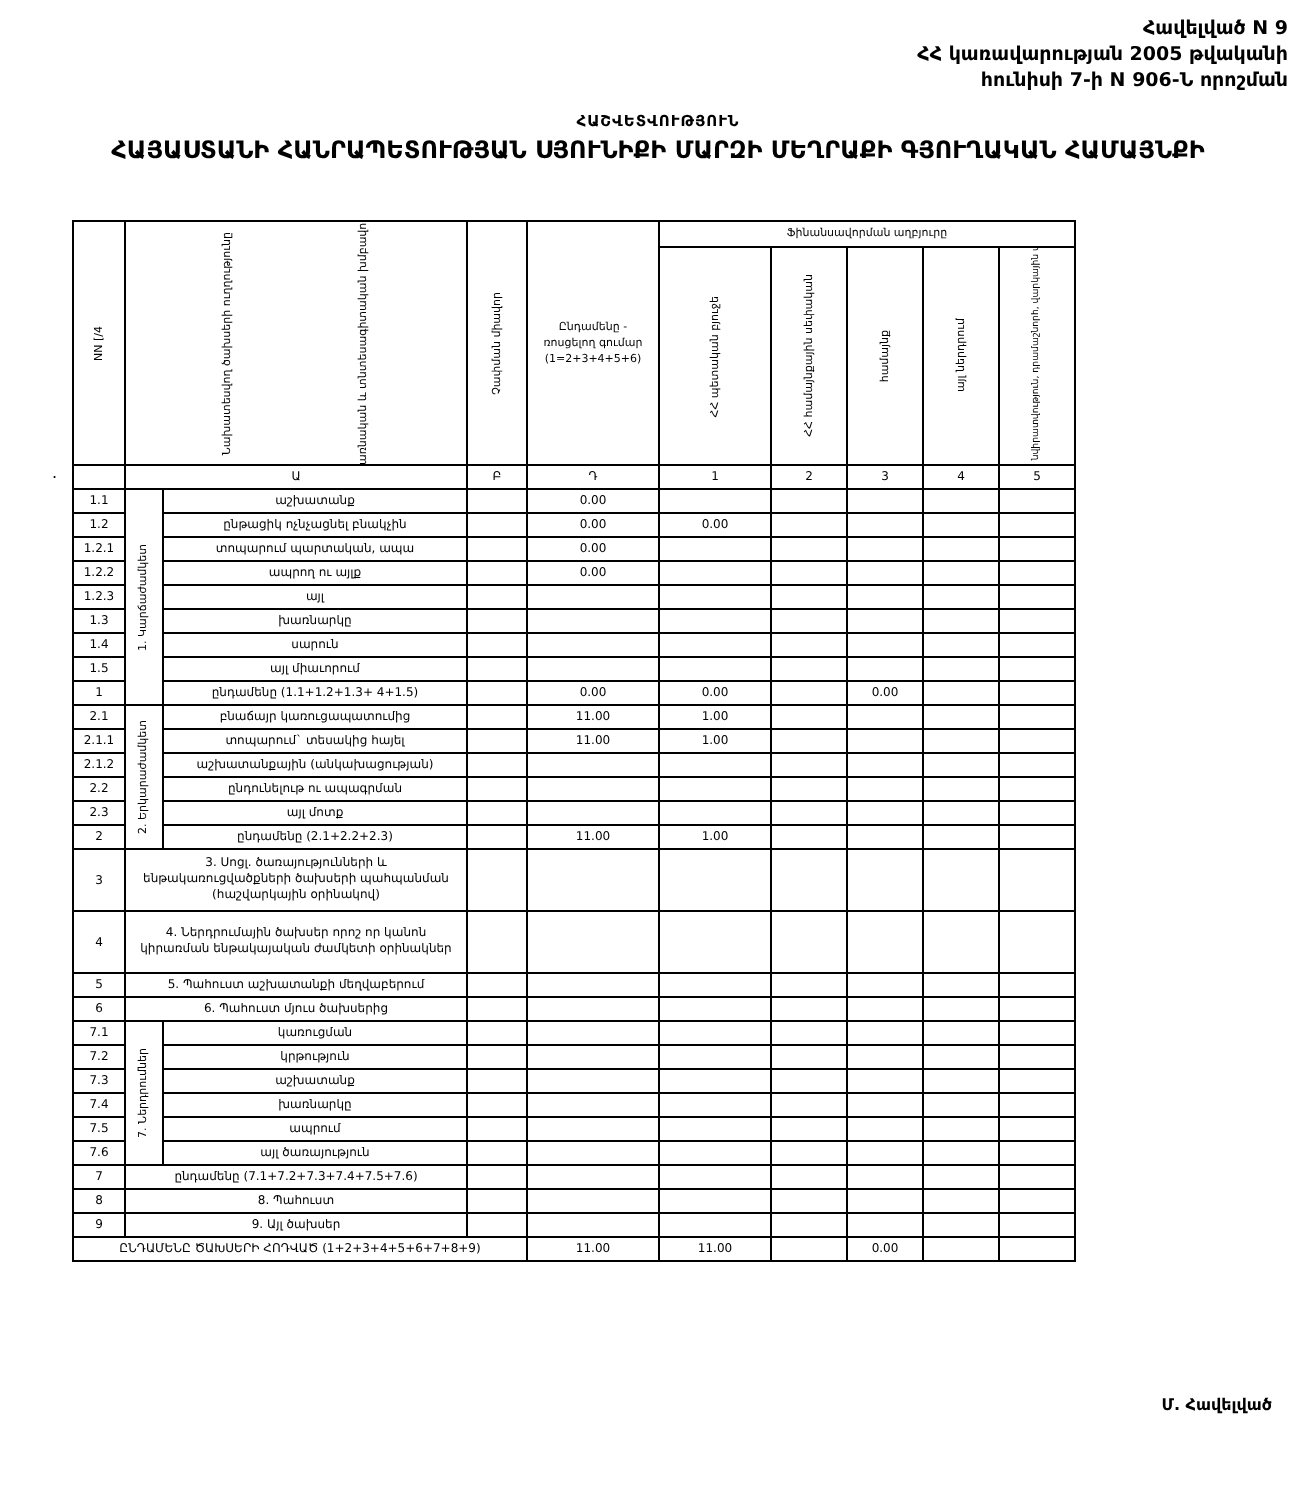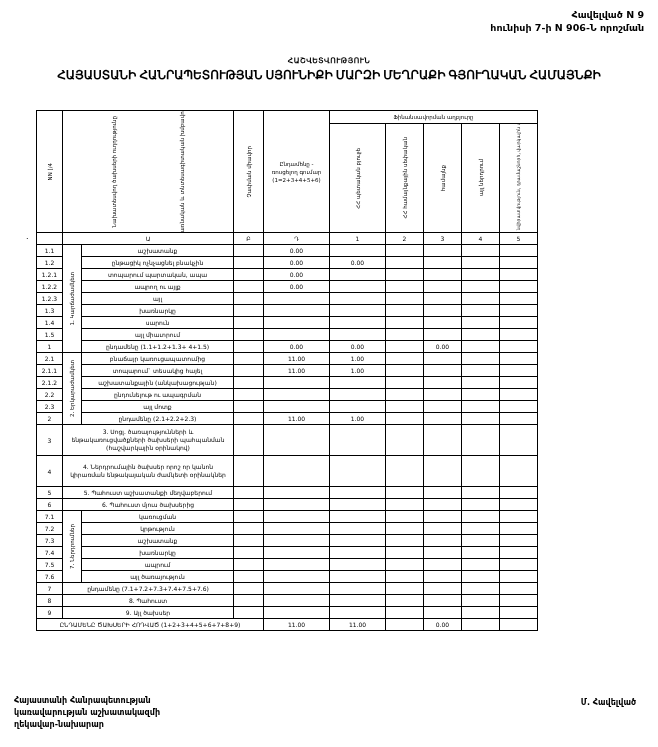--- a/index.html
+++ b/index.html
@@ -15,21 +15,20 @@
 
   
   .hdr-right{
     position:absolute;right:14px;top:8px;
     text-align:right;
     font-size:9.5px;font-weight:bold;line-height:13px;
   }
   .hdr-center{
     position:absolute;left:0;right:0;top:56px;
     text-align:center;
-    font-family:Liberation Serif, serif;
   }
   .hdr-center .lbl{
     font-size:7.5px;font-weight:bold;letter-spacing:.5px;
     margin-bottom:4px;
   }
   .hdr-center .t1,.hdr-center .t2,.hdr-center .t3{
     font-size:12px;font-weight:bold;line-height:12px;
   }
 
   
@@ -87,20 +86,21 @@
   }
   .dot{position:absolute;left:26px;top:232px;font-size:8px;}
 </style>
 </head>
 <body>
 
 <div class="page">
 
   <div class="hdr-right">
     <div>Հավելված N 9</div>
+    <div>ՀՀ կառավարության 2005 թվականի</div>
     <div>հունիսի 7-ի N 906-Ն որոշման</div>
   </div>
 
   <div class="hdr-center">
     <div class="lbl">ՀԱՇՎԵՏՎՈՒԹՅՈՒՆ</div>
     <div class="t2">ՀԱՅԱՍՏԱՆԻ ՀԱՆՐԱՊԵՏՈՒԹՅԱՆ ՍՅՈՒՆԻՔԻ ՄԱՐԶԻ ՄԵՂՐԱՔԻ ԳՅՈՒՂԱԿԱՆ ՀԱՄԱՅՆՔԻ</div>
   </div>
 
   <div class="dot">.</div>
 
@@ -515,20 +515,15 @@
       <td class="num">11.00</td>
       <td class="num">11.00</td>
       <td class="num"></td>
       <td class="num">0.00</td>
       <td class="num"></td>
       <td class="num"></td>
     </tr>
   </tbody>
     </table>
 
-  <div class="footer">
-    <div>Հայաստանի Հանրապետության</div>
-    <div>կառավարության աշխատակազմի</div>
-    <div>ղեկավար-նախարար</div>
-  </div>
   <div class="footer-right">Մ. Հավելված</div>
 
 </div>
 
 </body></html>

